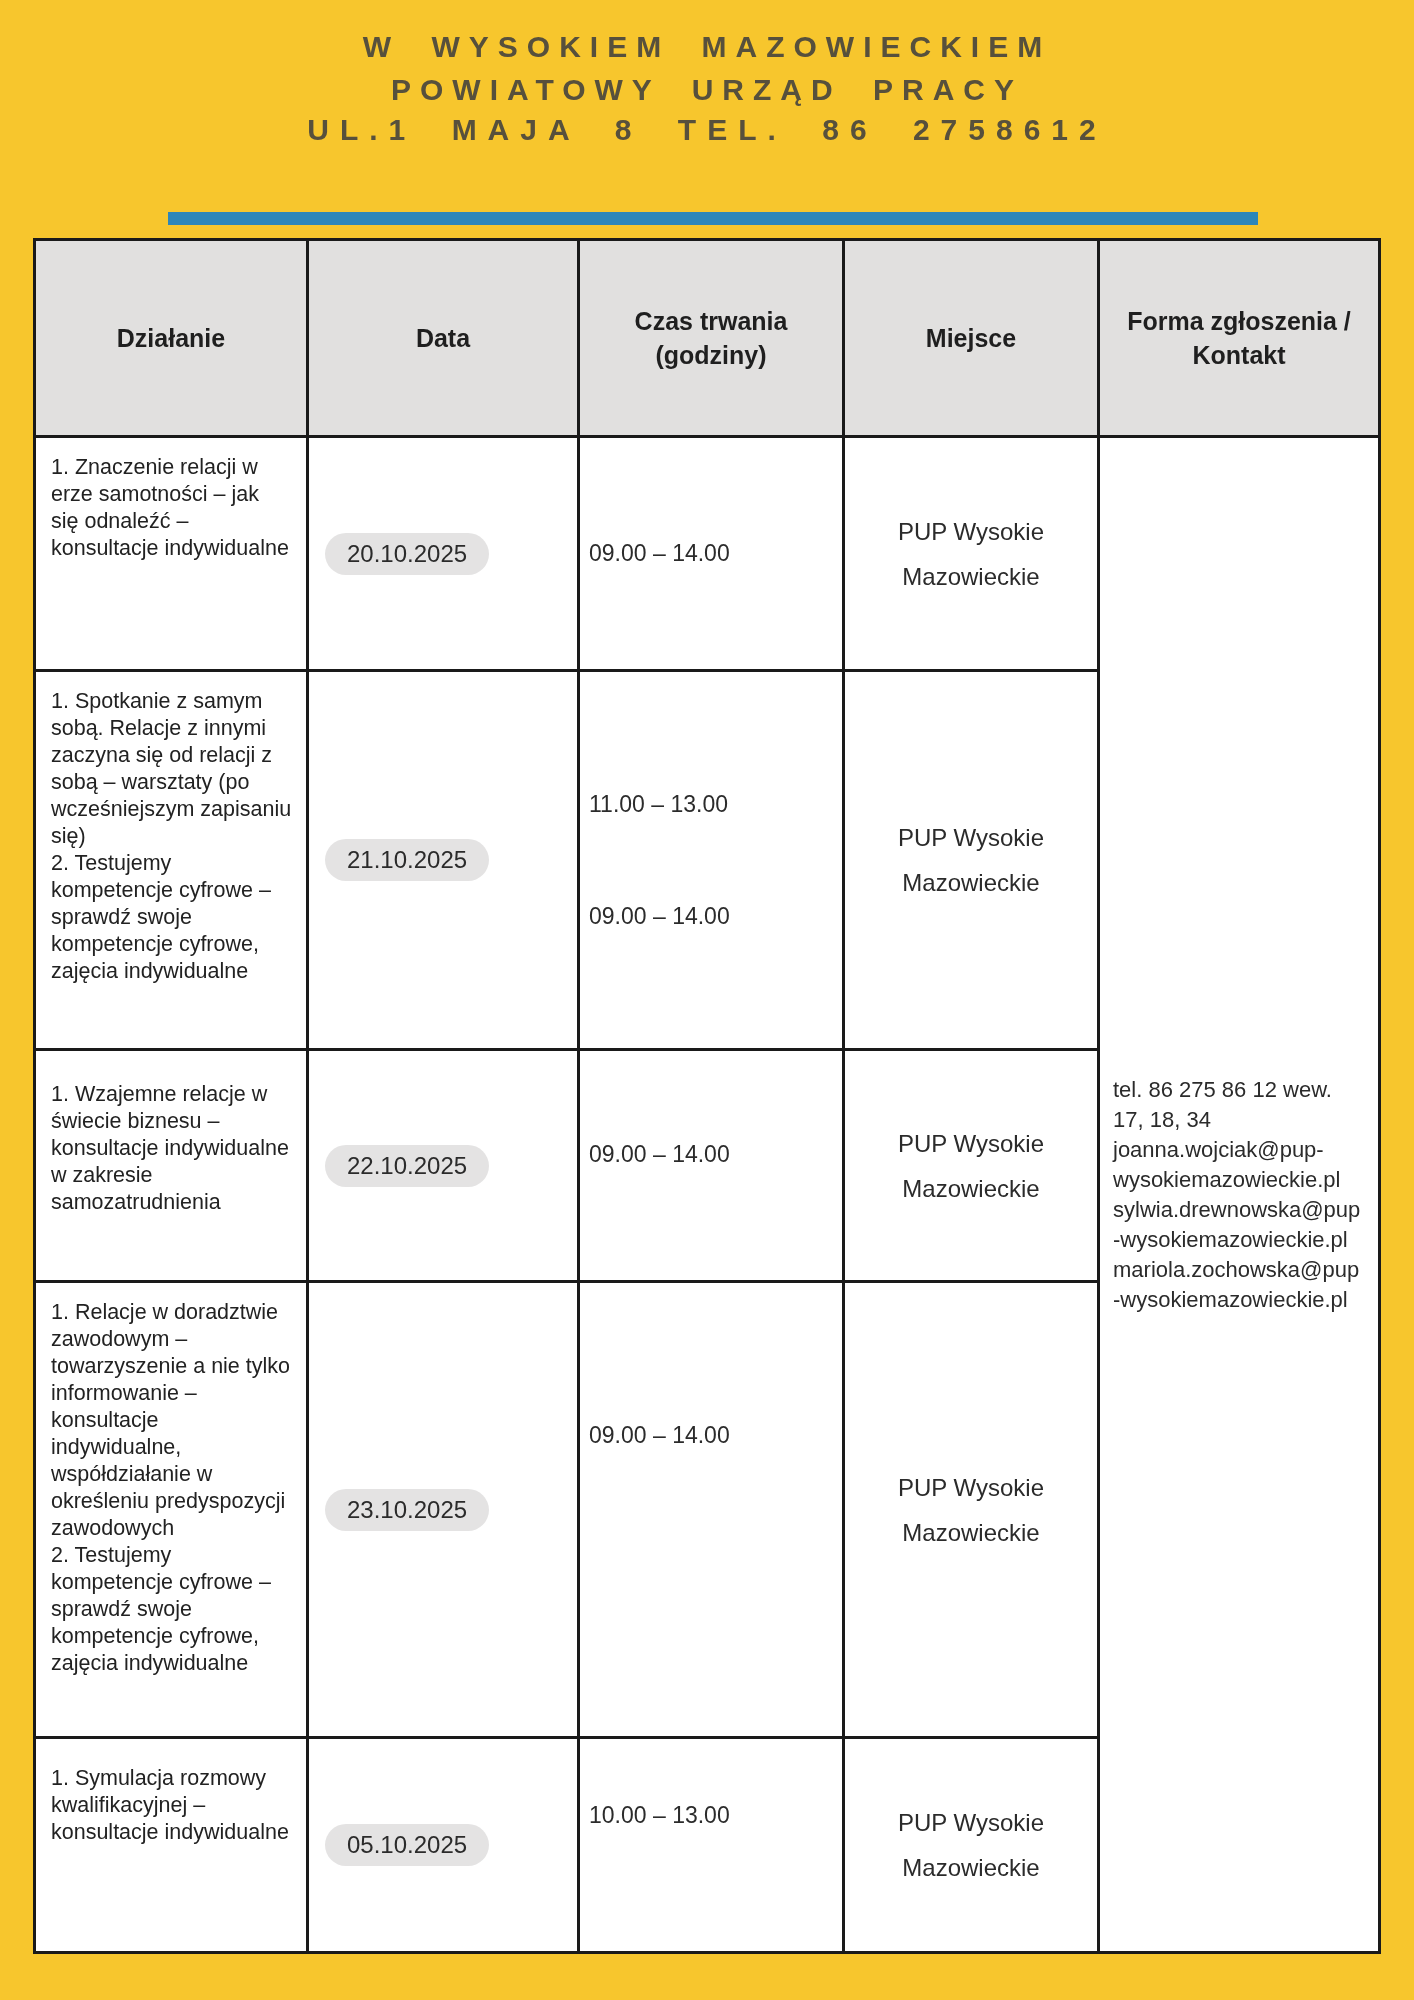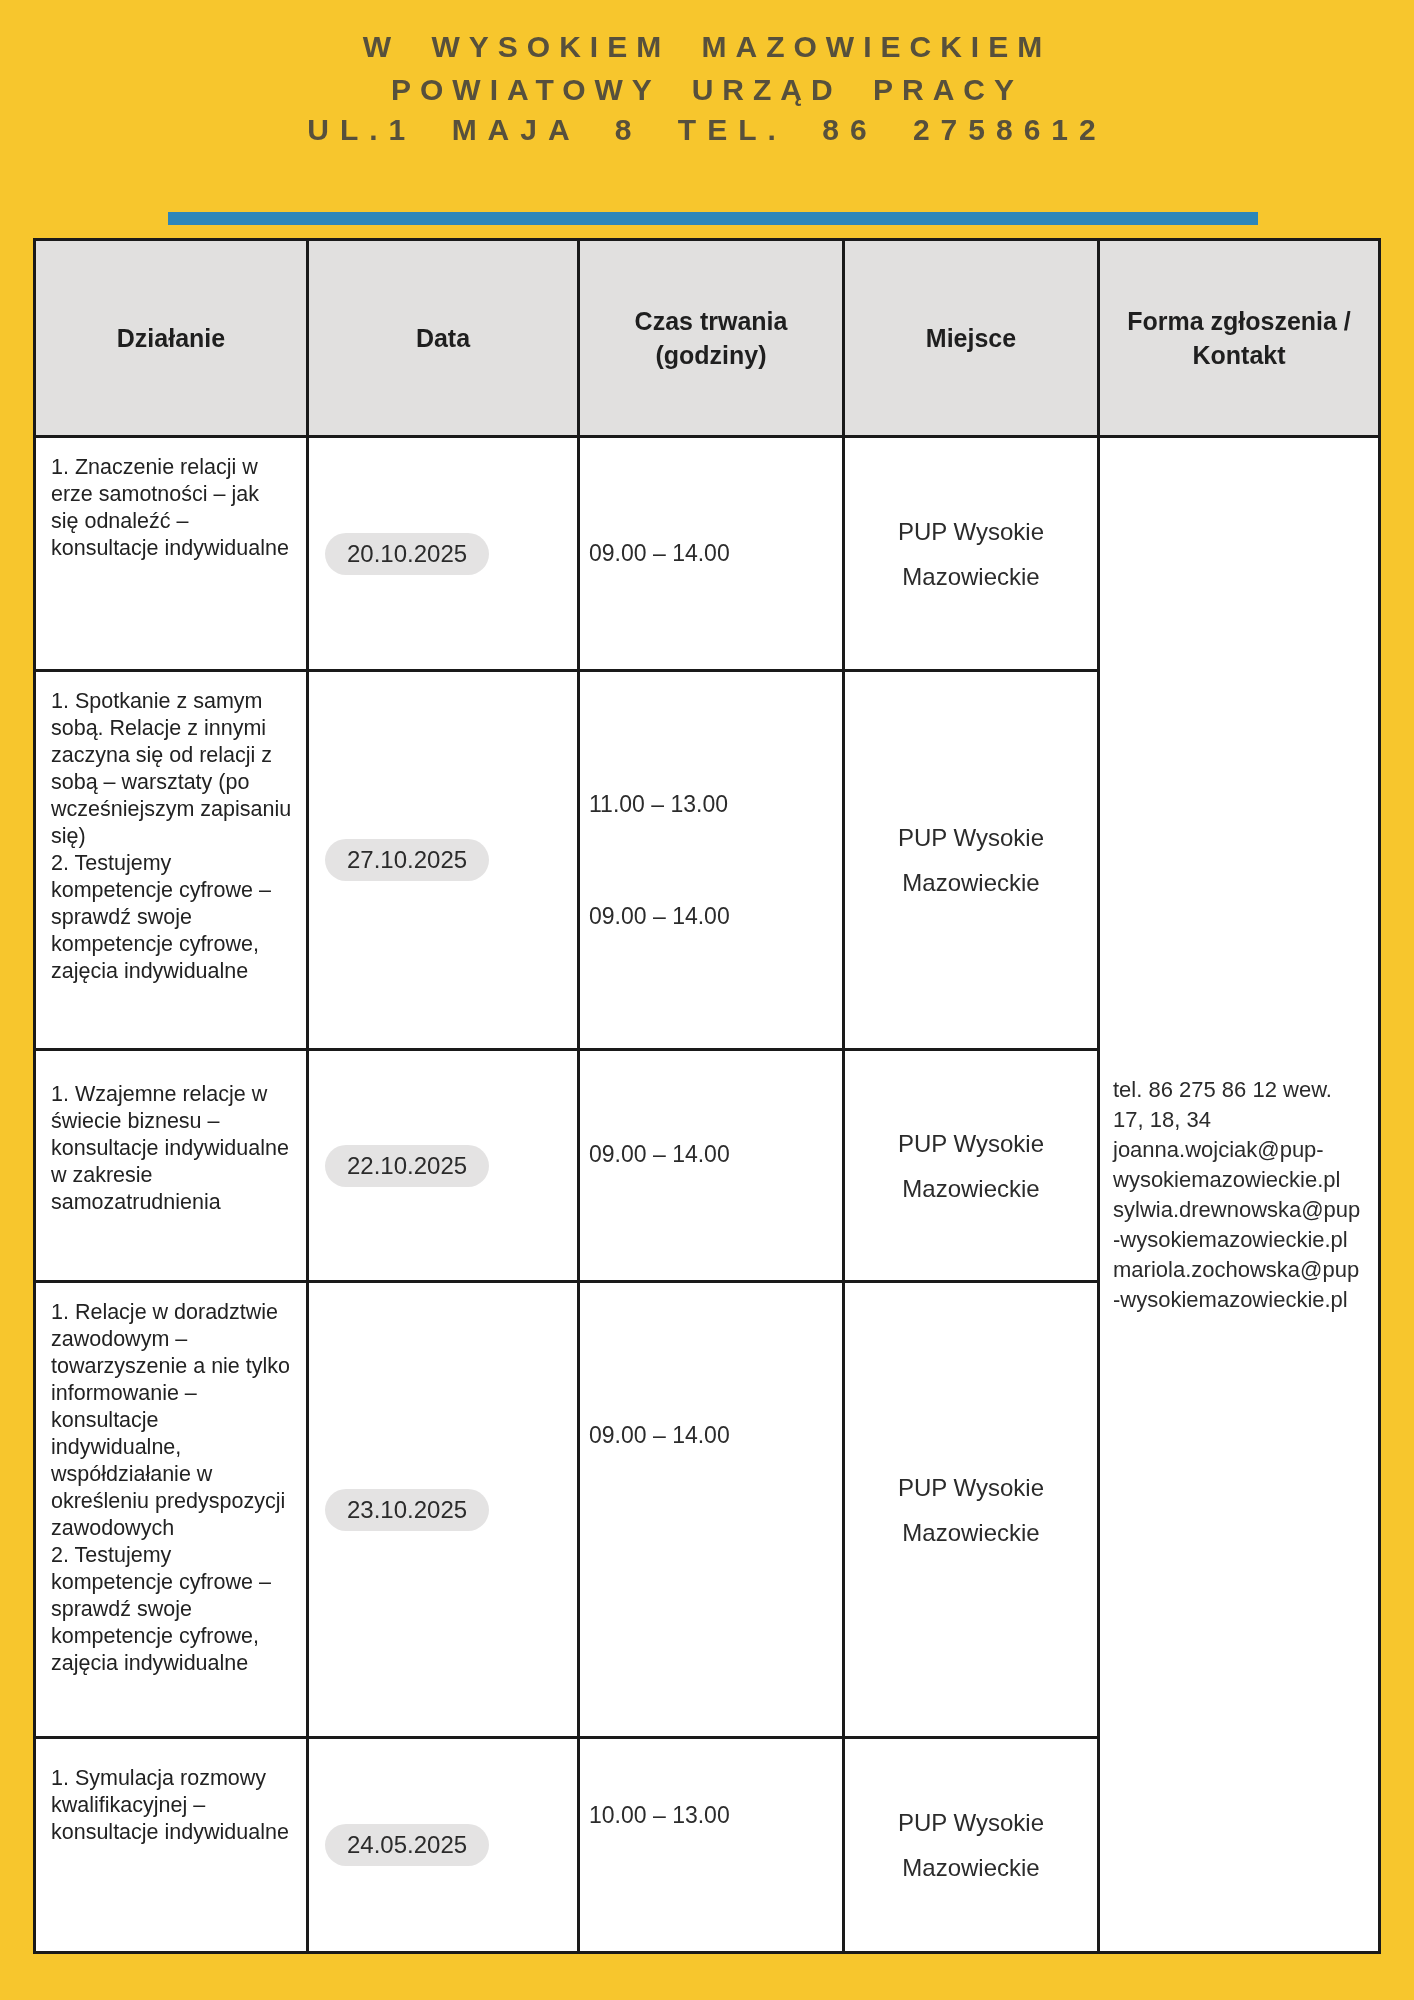--- a/index.html
+++ b/index.html
@@ -133,21 +133,21 @@
           <div>tel. 86 275 86 12 wew. 17, 18, 34</div>
           <div>joanna.wojciak@pup-wysokiemazowieckie.pl</div>
           <div>sylwia.drewnowska@pup-wysokiemazowieckie.pl</div>
           <div>mariola.zochowska@pup-wysokiemazowieckie.pl</div>
         </td>
       </tr>
       <tr class="r1">
         <td class="activity">1. Spotkanie z samym sobą. Relacje z innymi zaczyna się od relacji z sobą – warsztaty (po wcześniejszym zapisaniu się)
 2. Testujemy kompetencje cyfrowe – sprawdź swoje kompetencje cyfrowe, zajęcia indywidualne</td>
         <td class="date">
-          <span class="pill">27.10.2025</span>
+          <span class="pill">21.10.2025</span>
         </td>
         <td class="time">
           <span class="t gap">11.00 – 13.00</span>
           <span class="t">09.00 – 14.00</span>
         </td>
         <td class="place">PUP Wysokie Mazowieckie</td>
       </tr>
       <tr class="r2">
         <td class="activity">1. Wzajemne relacje w świecie biznesu – konsultacje indywidualne w zakresie samozatrudnienia</td>
         <td class="date">
@@ -165,21 +165,21 @@
           <span class="pill">23.10.2025</span>
         </td>
         <td class="time">
           <span class="t up74">09.00 – 14.00</span>
         </td>
         <td class="place">PUP Wysokie Mazowieckie</td>
       </tr>
       <tr class="r4">
         <td class="activity">1. Symulacja rozmowy kwalifikacyjnej – konsultacje indywidualne</td>
         <td class="date">
-          <span class="pill">24.05.2025</span>
+          <span class="pill">05.10.2025</span>
         </td>
         <td class="time">
           <span class="t up30">10.00 – 13.00</span>
         </td>
         <td class="place">PUP Wysokie Mazowieckie</td>
       </tr>
     </tbody>
   </table>
 
 </div>

